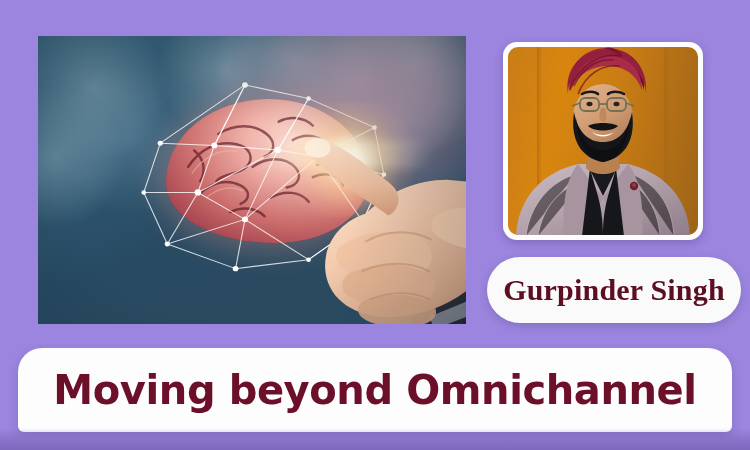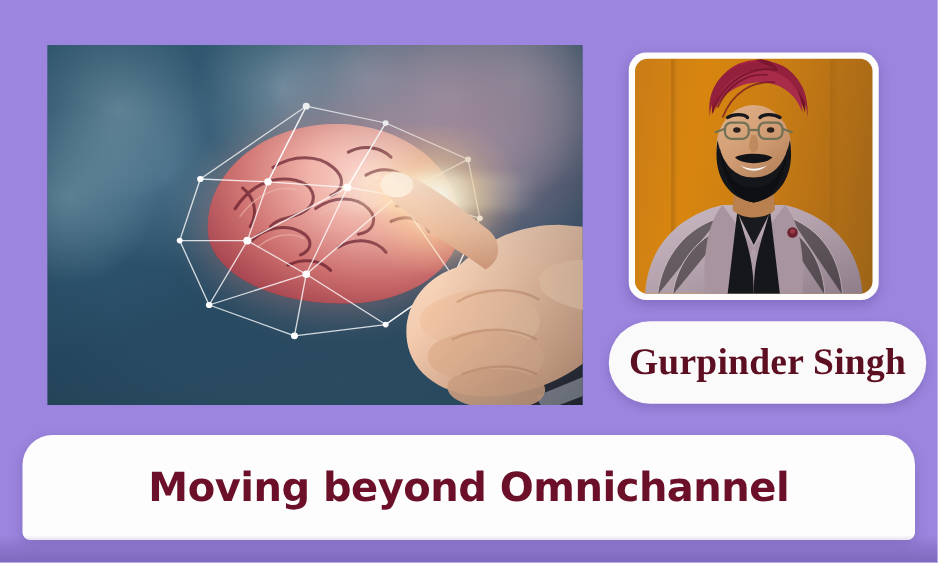--- a/index.html
+++ b/index.html
@@ -163,21 +163,21 @@
     left:18px; top:348px;
     width:714px; height:84px;
     background:#fdfdfd;
     border-radius:24px 24px 6px 6px;
     display:flex; align-items:center; justify-content:center;
     box-shadow:0 4px 10px rgba(60,40,110,.22);
   }
   .title-text{
     font-family:"DejaVu Sans", sans-serif;
     font-weight:700;
-    font-size:32px;
+    font-size:40px;
     letter-spacing:-.4px;
     color:#6b1028;
     white-space:nowrap;
     text-align:center;
   }
 </style>
 </head>
 <body>
 
 <div class="canvas">

